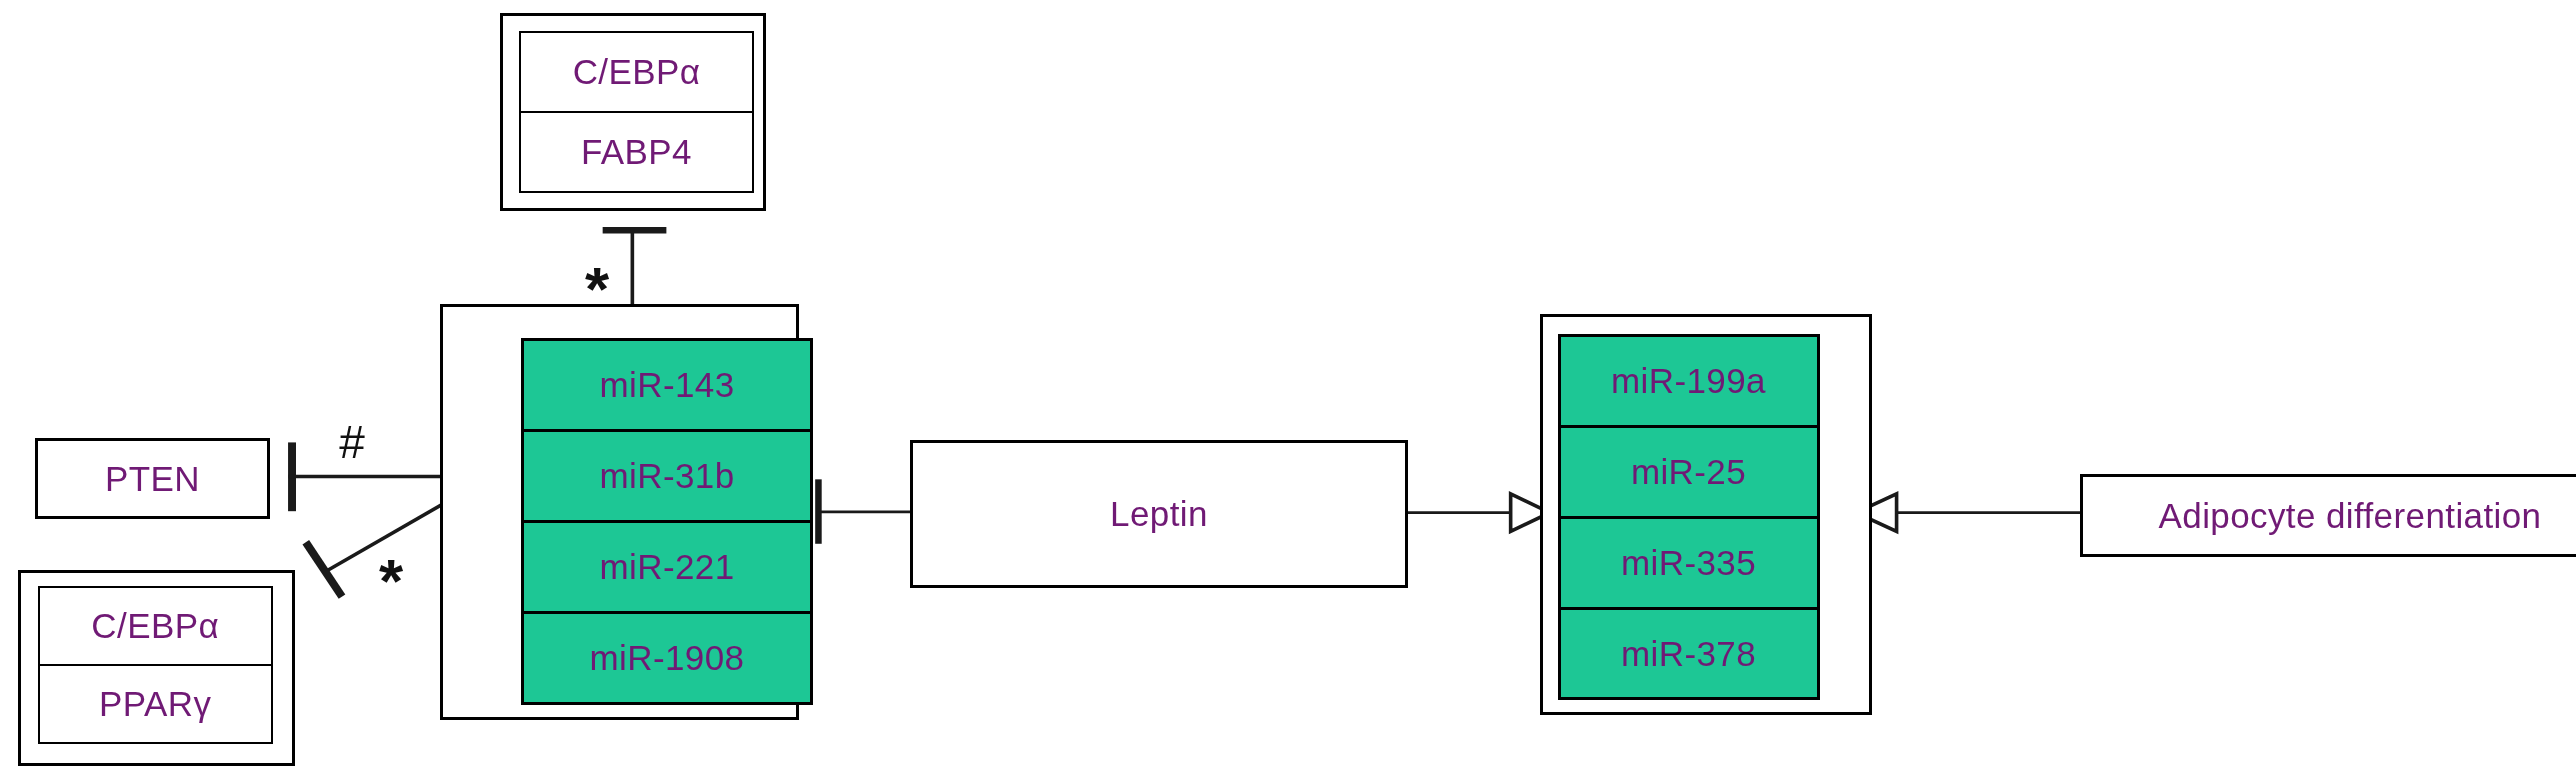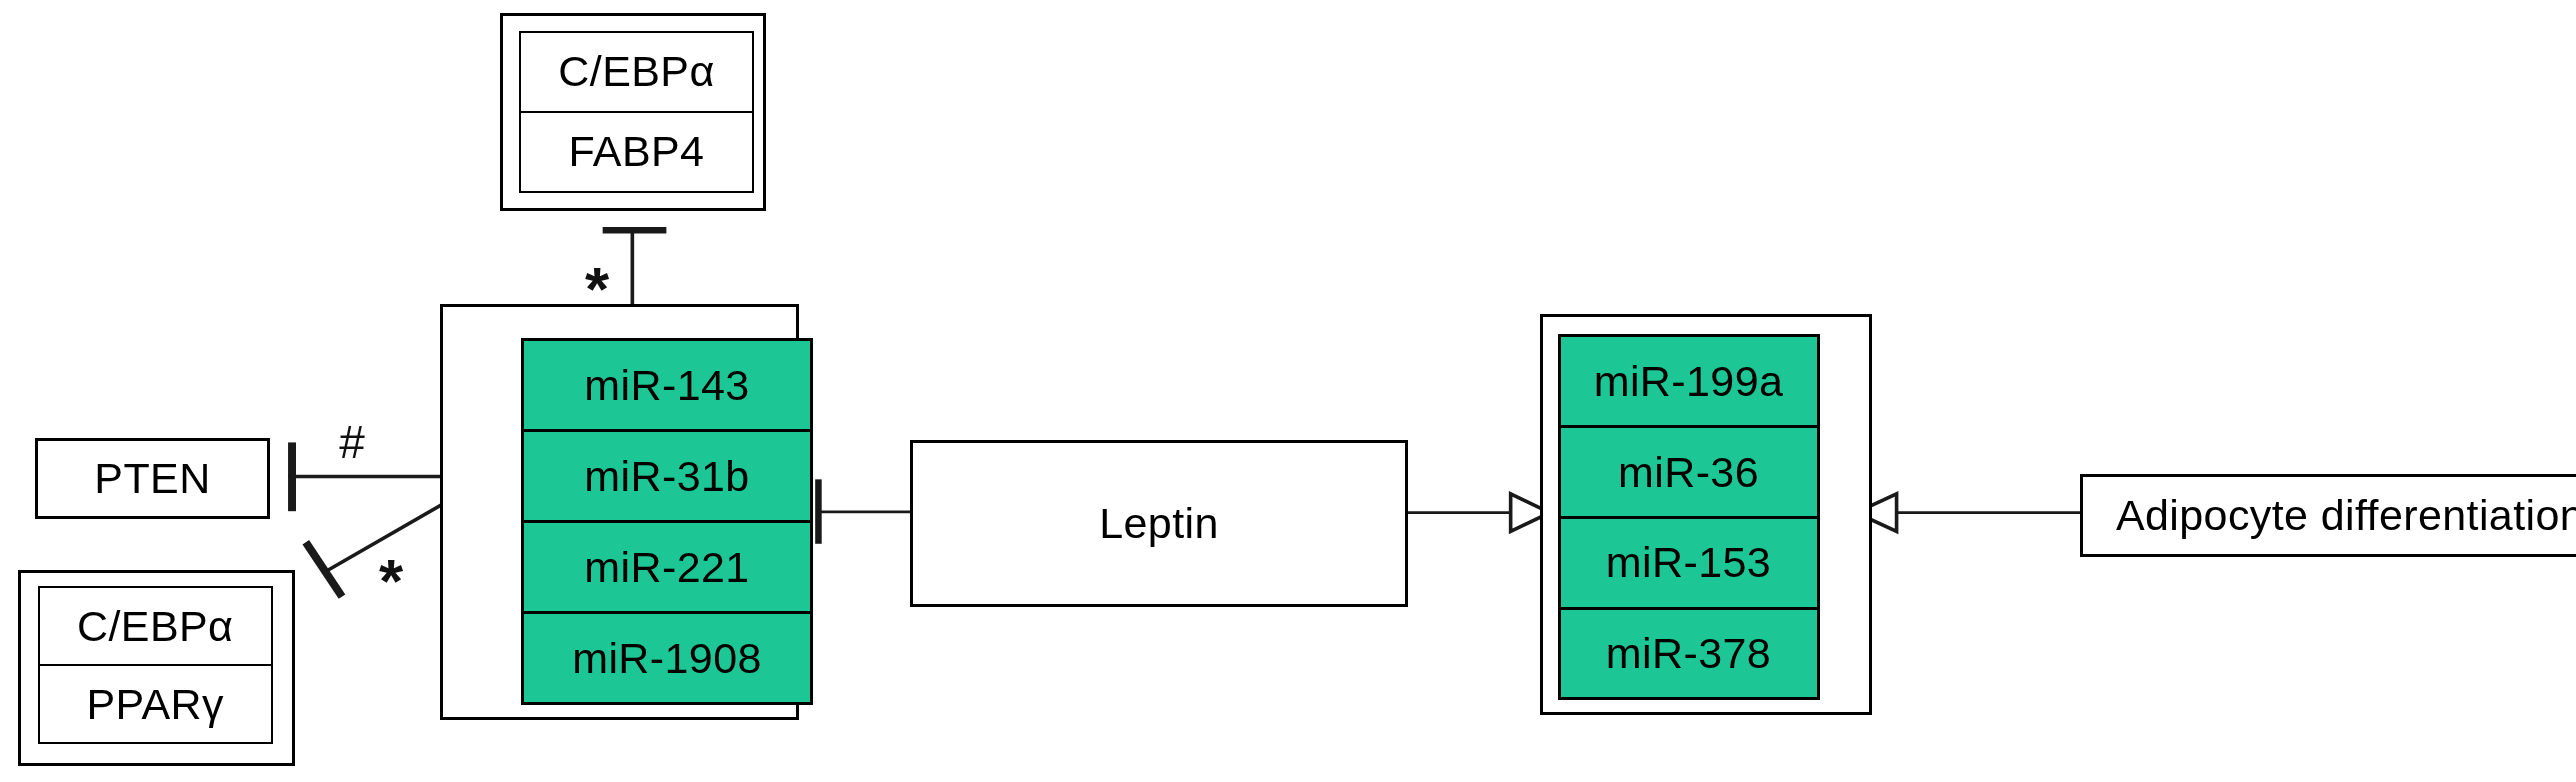--- a/index.html
+++ b/index.html
@@ -16,21 +16,21 @@
            display:flex; flex-direction:column; background:#ffffff; }
   .cell { flex:1; display:flex; align-items:center; justify-content:center; }
   .cell + .cell { border-top:2.9px solid #000; }
   .single { display:flex; align-items:center; justify-content:center; }
 
   .mir-inner { position:absolute; border:3.6px solid #000; box-sizing:border-box;
                display:flex; flex-direction:column; }
   .mir-cell { flex:1; display:flex; align-items:center; justify-content:center; }
   .mir-cell + .mir-cell { border-top:3.6px solid #000; }
 
-  .label { font-size:43px; color:#000000; letter-spacing:0.4px; white-space:nowrap; }
+  .label { font-size:35px; color:#701a75; letter-spacing:0.4px; white-space:nowrap; }
 
   .sym { position:absolute; transform:translateX(-50%); line-height:1;
          color:#111; }
   .sym-star { font-size:62px; font-weight:bold; }
   .sym-hash { font-size:46px; font-weight:normal; }
 </style>
 </head>
 <body>
 
 <div class="canvas">
@@ -94,34 +94,34 @@
     <div class="inner" style="left:16.7px; top:13px; width:235px; height:158px;">
       <div class="cell">
         <span class="label">C/EBPα</span>
       </div>
       <div class="cell">
         <span class="label">PPARγ</span>
       </div>
     </div>
   </div>
 
-  <div class="box single" style="left:910px; top:440px; width:498px; height:167px;">
+  <div class="box single" style="left:910px; top:440px; width:498px; height:148px;">
     <span class="label">Leptin</span>
   </div>
 
   <div class="box" style="left:1540px; top:314px; width:332px; height:401px;">
     <div class="mir-inner" style="left:14.5px; top:17.4px; width:262px; height:366px;">
       <div class="mir-cell" style="background: rgb(29, 199, 149);">
         <span class="label">miR-199a</span>
       </div>
       <div class="mir-cell" style="background: rgb(29, 199, 149);">
-        <span class="label">miR-36</span>
+        <span class="label">miR-25</span>
       </div>
       <div class="mir-cell" style="background: rgb(29, 199, 149);">
-        <span class="label">miR-153</span>
+        <span class="label">miR-335</span>
       </div>
       <div class="mir-cell" style="background: rgb(29, 199, 149);">
         <span class="label">miR-378</span>
       </div>
     </div>
   </div>
 
   <div class="box single" style="left:2080px; top:474px; width:540px; height:83px;">
     <span class="label">Adipocyte differentiation</span>
   </div>

